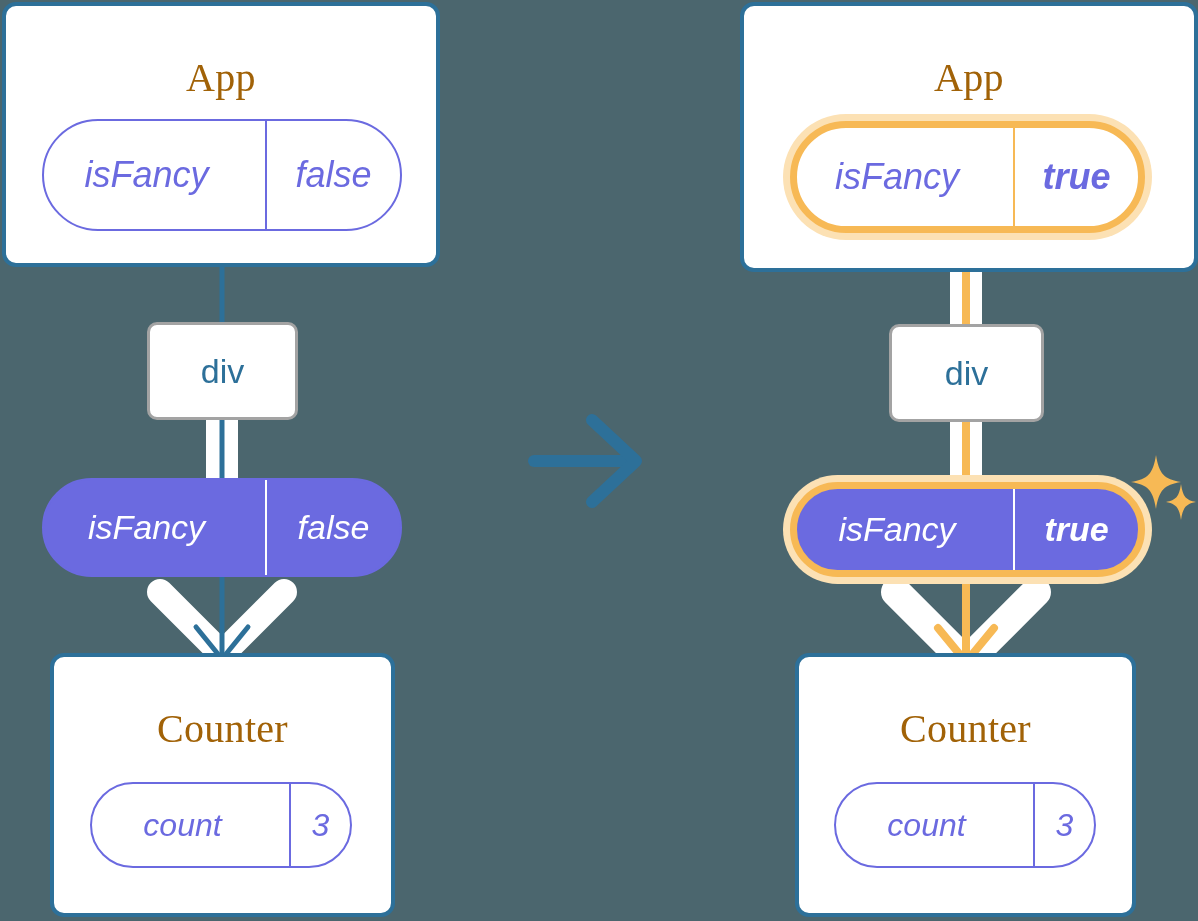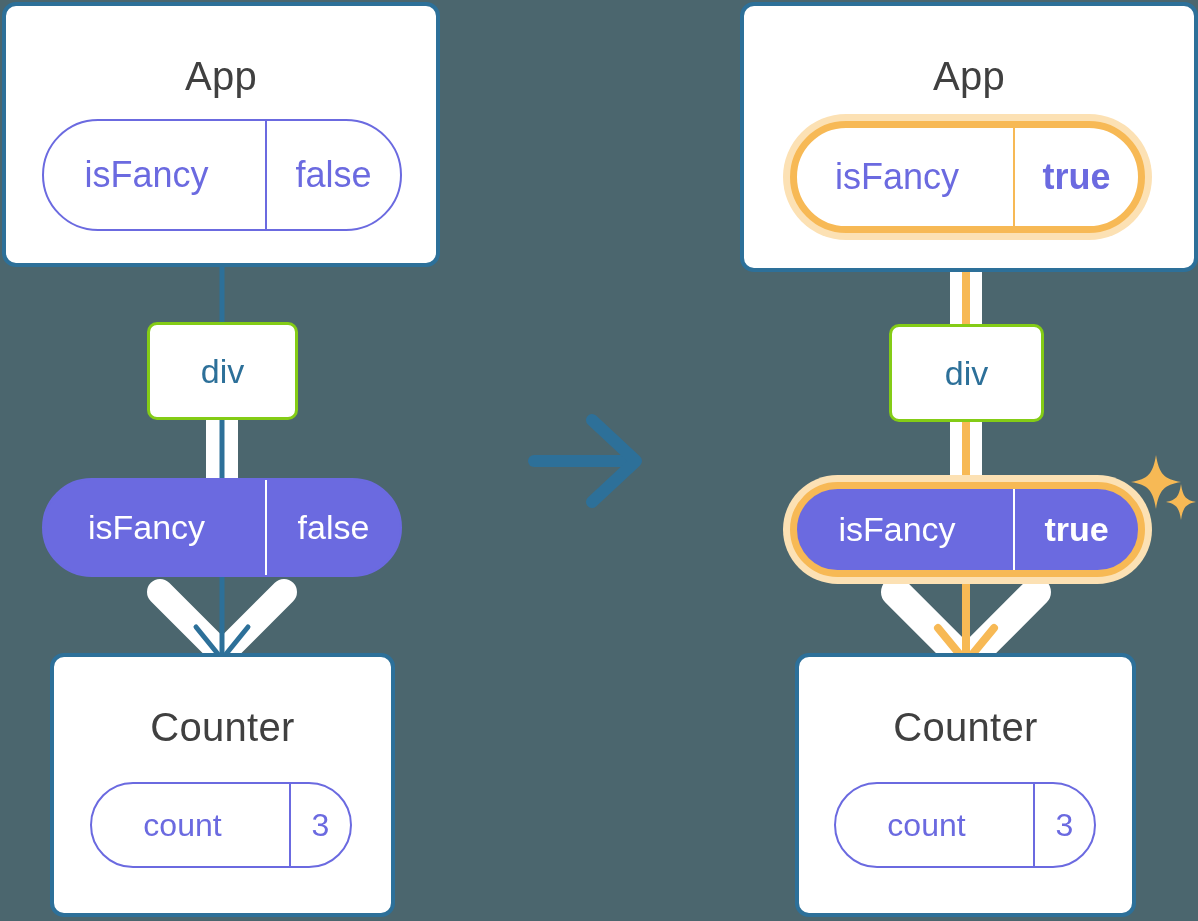--- a/index.html
+++ b/index.html
@@ -30,46 +30,48 @@
     background: #ffffff;
     border: 4px solid #2d7099;
     border-radius: 14px;
     box-sizing: border-box;
   }
   .panel-title {
     position: absolute;
     left: 0;
     right: 0;
     text-align: center;
-    color: #404040;
+    color: #a16207;
     font-size: 40px;
     letter-spacing: 0.3px;
+    font-family: Liberation Serif, serif;
   }
   
   .divbox {
     position: absolute;
     background: #ffffff;
-    border: 3px solid #84cc16;
+    border: 3px solid #a3a3a3;
     border-radius: 10px;
     box-sizing: border-box;
     display: flex;
     align-items: center;
     justify-content: center;
     color: #2d7099;
     font-size: 34px;
   }
   .divbox span { position: relative; z-index: 3; }
   
   .pill {
     position: absolute;
     box-sizing: border-box;
     display: flex;
     align-items: stretch;
     border-radius: 999px;
     overflow: hidden;
+    font-style: italic;
   }
   .pill .cell {
     display: flex;
     align-items: center;
     justify-content: center;
     box-sizing: border-box;
   }
   .pill .cell.name { flex: 0 0 auto; }
   .pill .cell.value { flex: 1 1 auto; margin-left: 16px; }
 

